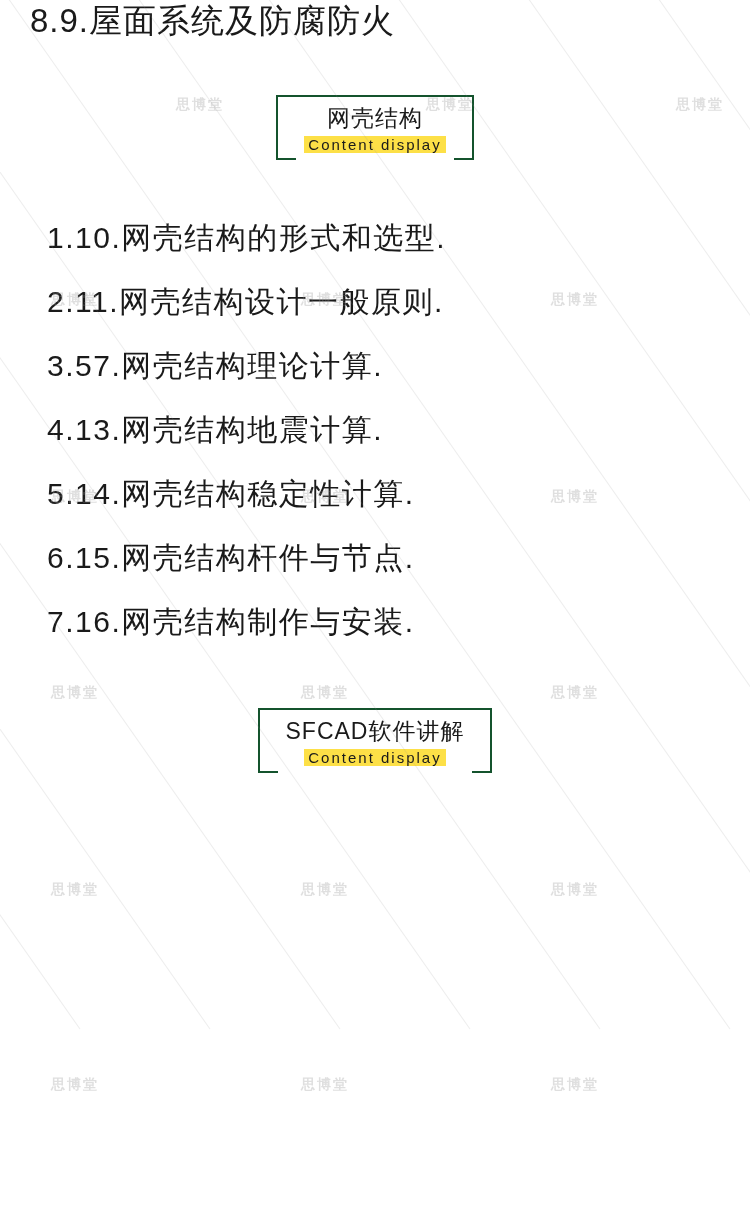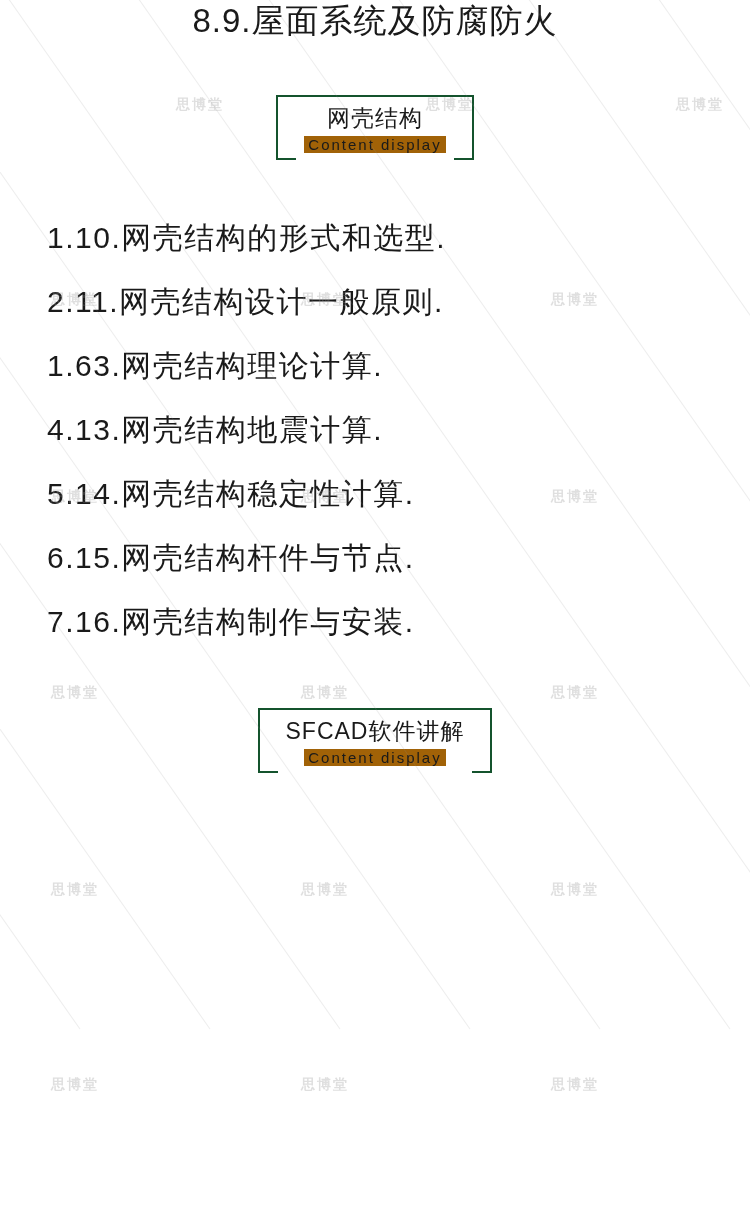--- a/index.html
+++ b/index.html
@@ -49,21 +49,20 @@
     box-sizing: border-box;
   }
 
   .top-line {
     font-size: 33px;
     letter-spacing: 1px;
     line-height: 1.25;
     margin: 0;
     padding-top: 0px;
     white-space: nowrap;
-    text-align: center;
   }
 
   
   .section-head {
     display: flex;
     justify-content: center;
     margin-top: 54px;
     margin-bottom: 10px;
   }
   .section-box {
@@ -79,21 +78,21 @@
     letter-spacing: 1px;
     white-space: nowrap;
   }
   .section-sub {
     font-size: 15px;
     letter-spacing: 2px;
     margin-top: 3px;
     white-space: nowrap;
     position: relative;
     z-index: 3;
-    background: #a16207;
+    background: #fde047;
     display: inline-block;
     padding: 0 4px;
   }
   
   .section-box::after {
     content: "";
     position: absolute;
     left: 18px;
     right: 18px;
     bottom: -2px;
@@ -160,21 +159,21 @@
   <div class="section-head">
     <div class="section-box">
       <div class="section-title">网壳结构</div>
       <div class="section-sub">Content display</div>
     </div>
   </div>
 
   <ul class="toc-list list-a">
     <li class="toc-item">1.10.网壳结构的形式和选型.</li>
     <li class="toc-item">2.11.网壳结构设计一般原则.</li>
-    <li class="toc-item">1.63.网壳结构理论计算.</li>
+    <li class="toc-item">3.57.网壳结构理论计算.</li>
     <li class="toc-item">4.13.网壳结构地震计算.</li>
     <li class="toc-item">5.14.网壳结构稳定性计算.</li>
     <li class="toc-item">6.15.网壳结构杆件与节点.</li>
     <li class="toc-item">7.16.网壳结构制作与安装.</li>
   </ul>
 
   <div class="section-head">
     <div class="section-box">
       <div class="section-title">SFCAD软件讲解</div>
       <div class="section-sub">Content display</div>

